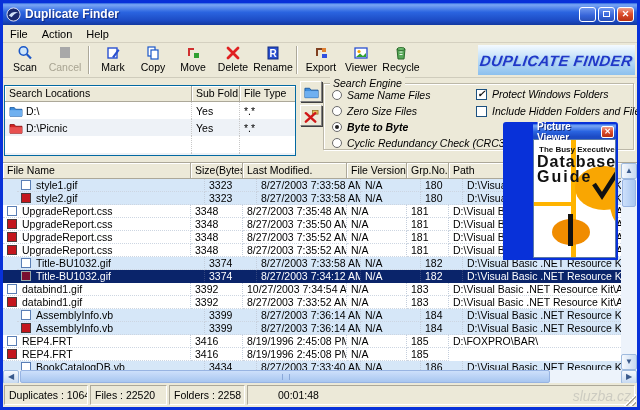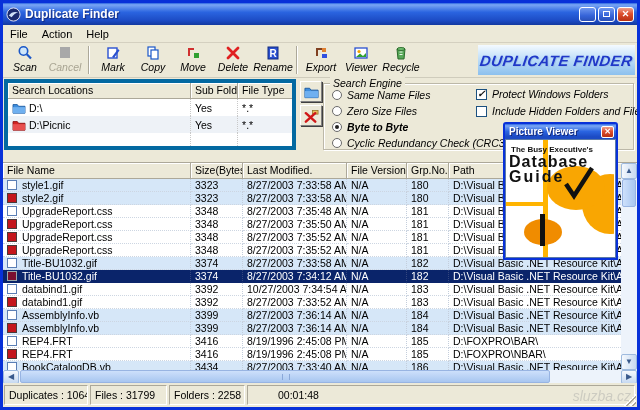--- a/index.html
+++ b/index.html
@@ -20,32 +20,32 @@
   .winbtn.max span{border:1px solid #fff;width:7px;height:6px;display:block;}
 
   
   .menubar{height:18px;flex:0 0 18px;display:flex;align-items:center;font-size:11px;border-bottom:1px solid #d4d0c0;background:#ECE9D8;}
   .menuitem{padding:1px 7px;}
 
   
   .toolbar{height:35px;flex:0 0 35px;display:flex;align-items:stretch;border-bottom:1px solid #cfccbc;background:#ECE9D8;padding-left:2px;}
   .tbtn{width:40px;display:flex;flex-direction:column;align-items:center;justify-content:flex-start;padding-top:2px;font-size:10.5px;color:#000;}
   .tbtn svg{width:16px;height:16px;}
-  .tbtn .tlabel{margin-top:0px;white-space:nowrap;font-style:italic;}
+  .tbtn .tlabel{margin-top:0px;white-space:nowrap;}
   .tbtn.disabled .tlabel{color:#a8a492;}
   .tsep{width:2px;margin:3px 3px;border-left:1px solid #aca899;border-right:1px solid #fff;}
   .logo{margin-left:auto;margin-right:2px;align-self:center;width:157px;height:30px;
     background:linear-gradient(180deg,#f4faff 0%,#bbdcf8 50%,#8cc0ee 100%);
     display:flex;align-items:center;justify-content:center;}
   .logotext{font-size:15px;font-weight:bold;font-style:italic;color:#2038c8;letter-spacing:0.5px;
     transform:skewX(-8deg);text-shadow:1px 1px 0 #9fc4ea;white-space:nowrap;}
 
   
   .upper{height:84px;flex:0 0 84px;position:relative;background:#ECE9D8;}
-  .loclist{position:absolute;left:1px;top:1px;width:292px;height:71px;background:#fff;border:4px solid #0369a1;overflow:hidden;}
+  .loclist{position:absolute;left:1px;top:7px;width:292px;height:71px;background:#fff;border:1px solid #0369a1;overflow:hidden;}
   .lochdr{display:flex;height:16px;font-size:10.5px;}
   .lochdr .hcell{background:#ECE9D8;border-right:1px solid #ACA899;border-bottom:1px solid #ACA899;
     box-shadow:inset 1px 1px 0 #fff;padding:1px 4px;white-space:nowrap;overflow:hidden;}
   .locrow{display:flex;height:17px;font-size:10.5px;align-items:center;}
   .locrow.alt{background:#eef2f7;}
   .locrow .lcell{padding:0 4px;border-right:1px dotted #c8c8c8;height:100%;display:flex;align-items:center;white-space:nowrap;overflow:hidden;}
   .locrow svg{width:14px;height:12px;margin-right:3px;flex:0 0 14px;}
   .w1{width:187px;} .w2{width:48px;} .w3{width:55px;border-right:none!important;}
   .locbtn{position:absolute;width:22px;height:21px;background:#ECE9D8;border:1px solid #fff;
     border-right-color:#808080;border-bottom-color:#808080;box-shadow:1px 1px 0 #404040;
@@ -64,21 +64,21 @@
   .checkbox{width:11px;height:11px;border:1px solid #1c5180;background:#fff;margin-right:5px;position:relative;flex:0 0 11px;
     display:flex;align-items:center;justify-content:center;font-size:10px;font-weight:bold;color:#111;line-height:1;}
 
   
   .filetable{height:207px;flex:0 0 207px;position:relative;background:#fff;border-top:1px solid #aca899;}
   .thead{display:flex;height:16px;width:618px;font-size:10.5px;}
   .thead .hcell{background:#ECE9D8;border-right:1px solid #ACA899;border-bottom:1px solid #ACA899;
     box-shadow:inset 1px 1px 0 #fff;padding:1px 4px;white-space:nowrap;overflow:hidden;}
   .tviewport{position:absolute;left:0;top:16px;width:618px;height:191px;overflow:hidden;background:#fff;}
   .frow{display:flex;height:13px;font-size:10.5px;line-height:12px;align-items:center;}
-  .frow.blue{background:#d6e7f8;}
+  .frow.blue{background:#d6e7f8;padding-left:14px;}
   .frow.white{background:#fff;}
   .frow.selected{background:#0a246a;color:#fff;}
   .frow .cell{padding:0 4px;height:100%;display:flex;align-items:center;border-right:1px dotted #c4cedc;border-bottom:1px dotted #cdd6e2;white-space:nowrap;overflow:hidden;}
   .frow.selected .cell{border-right-color:#33467e;border-bottom-color:#0a246a;}
   .cw1{width:188px;} .cw2{width:52px;} .cw3{width:104px;} .cw4{width:60px;} .cw5{width:42px;} .cw6{flex:1;border-right:none!important;}
   .mark{width:10px;height:10px;border:1px solid #5a7eb5;background:#fff;margin-right:5px;flex:0 0 10px;}
   .mark.marked{background:#c4161c;border-color:#4a3a3a;}
   .frow.selected .mark.marked{background:#7a1030;border-color:#9aa;}
 
   
@@ -95,21 +95,21 @@
 
   
   .statusbar{flex:1;display:flex;align-items:stretch;background:#ECE9D8;padding:2px 2px 2px 1px;gap:2px;position:relative;}
   .spanel{border:1px solid;border-color:#aca899 #fff #fff #aca899;font-size:10.5px;display:flex;align-items:center;padding:0 4px;white-space:nowrap;overflow:hidden;}
   .sp1{width:324px;} .sp2{width:84px;} .sp3{width:77px;} .sp4{width:76px;} .sp5{flex:1;padding-left:30px;}
   .watermark{position:absolute;right:6px;bottom:3px;font-size:14px;font-style:italic;color:#b8b8b2;opacity:0.6;pointer-events:none;}
   .grip{position:absolute;right:1px;bottom:1px;width:12px;height:12px;
     background:linear-gradient(135deg,transparent 50%,#fff 50%,#fff 58%,#aca899 58%,#aca899 66%,transparent 66%,transparent 74%,#fff 74%,#fff 82%,#aca899 82%,#aca899 90%,transparent 90%);}
 
   
-  .pviewer{position:absolute;left:500px;top:119px;width:115px;height:138px;background:#0831D9;border:2px solid #0831D9;z-index:30;border-radius:3px 3px 0 0;}
+  .pviewer{position:absolute;left:500px;top:119px;width:115px;height:138px;background:#0831D9;border:2px solid #0831D9;z-index:30;border-radius:3px 3px 0 0;padding-left:28px;}
   .pv-title{height:15px;display:flex;align-items:center;padding:0 2px 0 4px;
     background:linear-gradient(180deg,#2a64e0 0%,#7aa7f5 12%,#2a64e0 50%,#1c4bc4 85%);}
   .pv-title-text{color:#fff;font-size:10px;font-weight:bold;flex:1;text-shadow:1px 1px 0 #14297a;}
   .pv-close{width:13px;height:12px;border:1px solid #fff;border-radius:2px;background:linear-gradient(180deg,#f0a08c,#dd4f2e 45%,#b83012);
     color:#fff;font-size:8px;font-weight:bold;display:flex;align-items:center;justify-content:center;line-height:1;}
   .pv-body{background:#fff;height:119px;border:1px solid #5a7aa8;overflow:hidden;}
 </style>
 </head>
 <body>
 
@@ -467,21 +467,20 @@
 
   <div class="frow white">
     <div class="cell cw1">
               <span class="mark marked"></span>
               <span class="c-name">REP4.FRT</span>
             </div>
     <div class="cell cw2 c-size">3416</div>
     <div class="cell cw3 c-mod">8/19/1996 2:45:08 PM</div>
     <div class="cell cw4 c-ver">N/A</div>
     <div class="cell cw5 c-grp">185</div>
-    <div class="cell cw6 c-path">D:\FOXPRO\NBAR\</div>
   </div>
 
   <div class="frow blue">
     <div class="cell cw1">
               <span class="mark"></span>
               <span class="c-name">BookCatalogDB.vb</span>
             </div>
     <div class="cell cw2 c-size">3434</div>
     <div class="cell cw3 c-mod">8/27/2003 7:33:40 AM</div>
     <div class="cell cw4 c-ver">N/A</div>
@@ -500,21 +499,21 @@
     <div class="hscroll">
       <div class="sbtn">◀</div>
       <div class="htrack">
         <div class="hthumb"></div>
       </div>
       <div class="sbtn">▶</div>
     </div>
 
     <div class="statusbar">
       <div class="spanel sp2">Duplicates : 1064</div>
-      <div class="spanel sp3">Files : 31799</div>
+      <div class="spanel sp3">Files : 22520</div>
       <div class="spanel sp4">Folders : 2258</div>
       <div class="spanel sp5">00:01:48</div>
       <span class="watermark">sluzba.cz</span>
       <div class="grip"></div>
     </div>
 
     <div class="pviewer">
       <div class="pv-title">
         <span class="pv-title-text">Picture Viewer</span>
         <div class="pv-close">✕</div>

